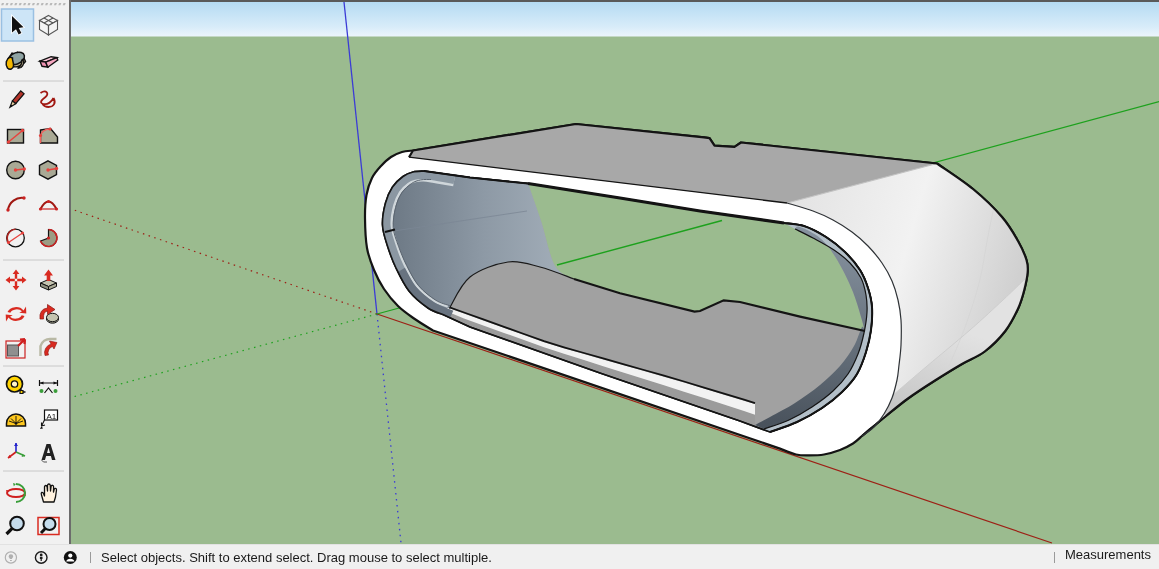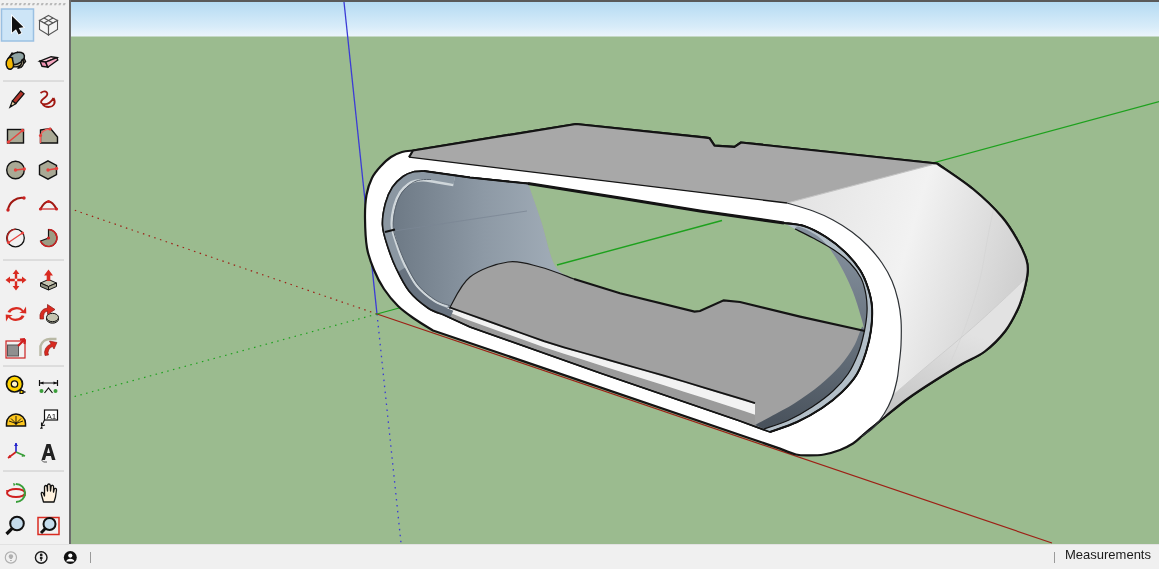--- a/index.html
+++ b/index.html
@@ -294,14 +294,15 @@
 <circle cx="10.9" cy="12.5" r="5.6" fill="none" stroke="#b0b0b0" stroke-width="1.2"></circle>
 <path d="M10.9,9.2 a2.3,2.3 0 0 1 2.3,2.3 c0,1.3 -1.3,1.5 -1.3,2.6 l-2,0 c0,-1.1 -1.3,-1.3 -1.3,-2.6 a2.3,2.3 0 0 1 2.3,-2.3 Z M10,15 l1.8,0 l0,1 l-1.8,0 Z" fill="#b0b0b0"></path>
 <circle cx="41.2" cy="12.5" r="5.8" fill="none" stroke="#1a1a1a" stroke-width="1.4"></circle>
 <circle cx="41.2" cy="9.9" r="1.4" fill="#1a1a1a"></circle>
 <path d="M39.9,11.7 l2.6,0 l0,2.2 l-0.7,0 l0,2.2 l-1.2,0 l0,-2.2 l-0.7,0 Z" fill="#1a1a1a"></path>
 <circle cx="70.3" cy="12.5" r="6.5" fill="#111"></circle>
 <circle cx="70.3" cy="10.6" r="2.1" fill="#fff"></circle>
 <path d="M66.2,16.4 a4.2,3.4 0 0 1 8.2,0 Z" fill="#fff"></path>
 </svg>
     <div id="sep1"></div>
+    <div id="stext">Select objects. Shift to extend select. Drag mouse to select multiple.</div>
     <div id="sep2"></div>
     <div id="meas">Measurements</div>
   </div>
 </body></html>

